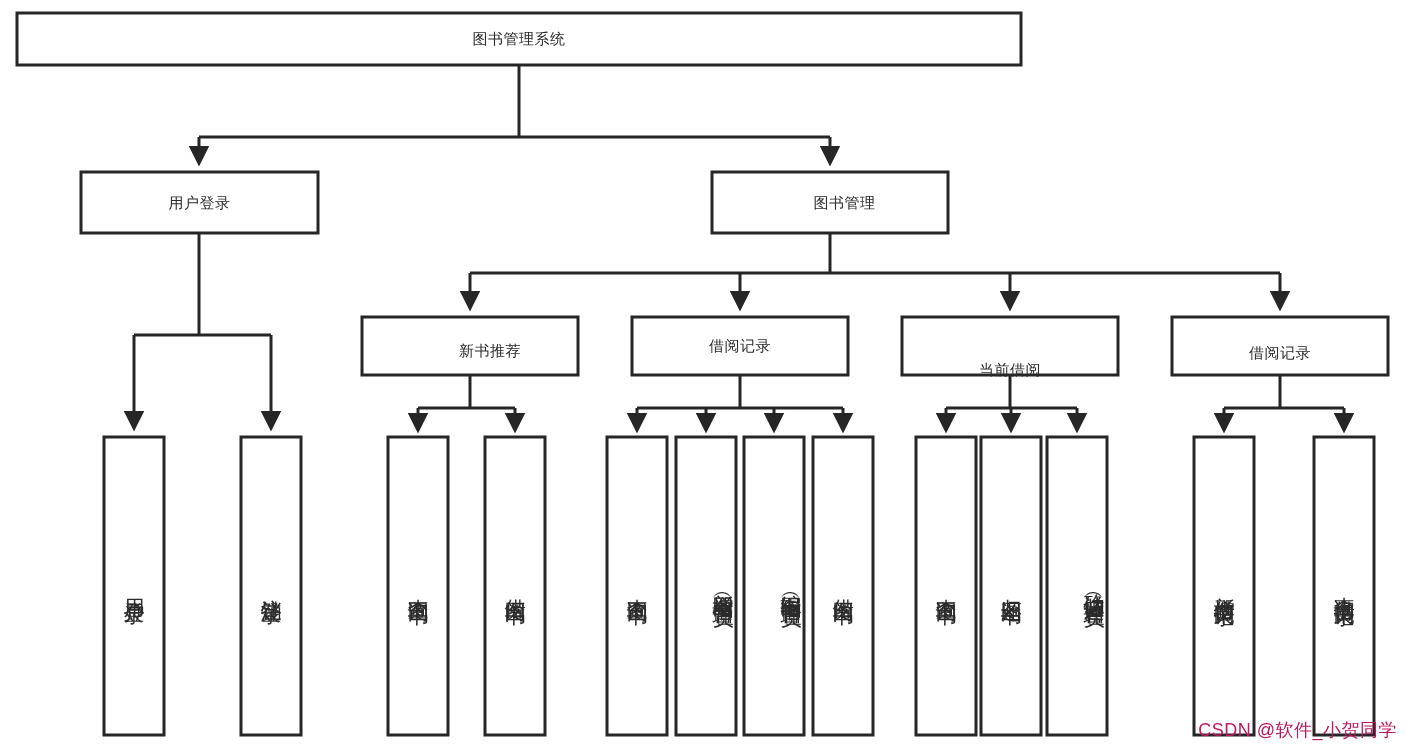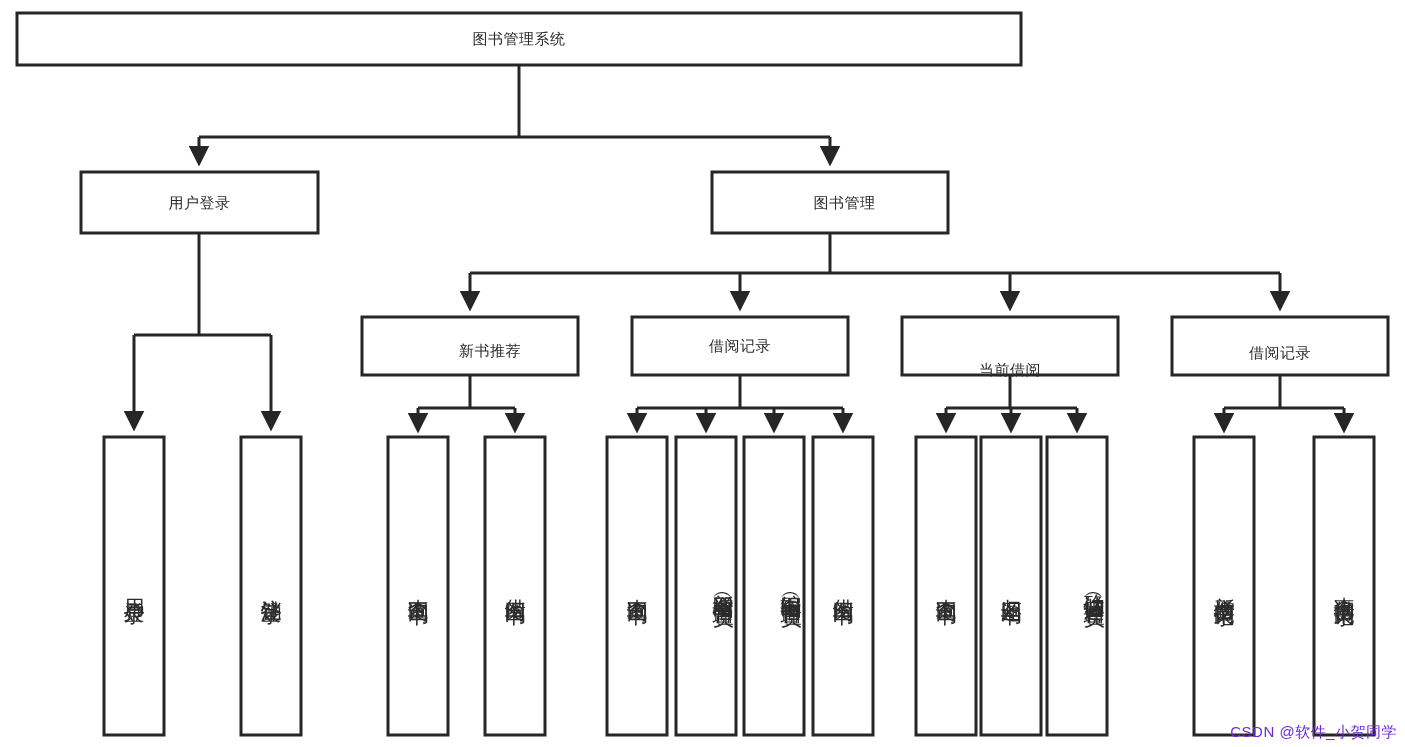--- a/index.html
+++ b/index.html
@@ -60,22 +60,22 @@
     text-orientation: upright;
     font-size: 21px;
     line-height: 1.25;
     letter-spacing: 2px;
     padding: 4px 0;
   }
   .watermark {
     position: absolute;
     right: 8px;
     bottom: 5px;
-    font-size: 15px;
-    color: #6d28d9;
+    font-size: 18px;
+    color: #be185d;
     font-family: "Liberation Sans", "DejaVu Sans", sans-serif;
     white-space: nowrap;
     letter-spacing: 0.5px;
   }
 </style>
 </head>
 <body>
 
 <div id="diagram-root">
 

